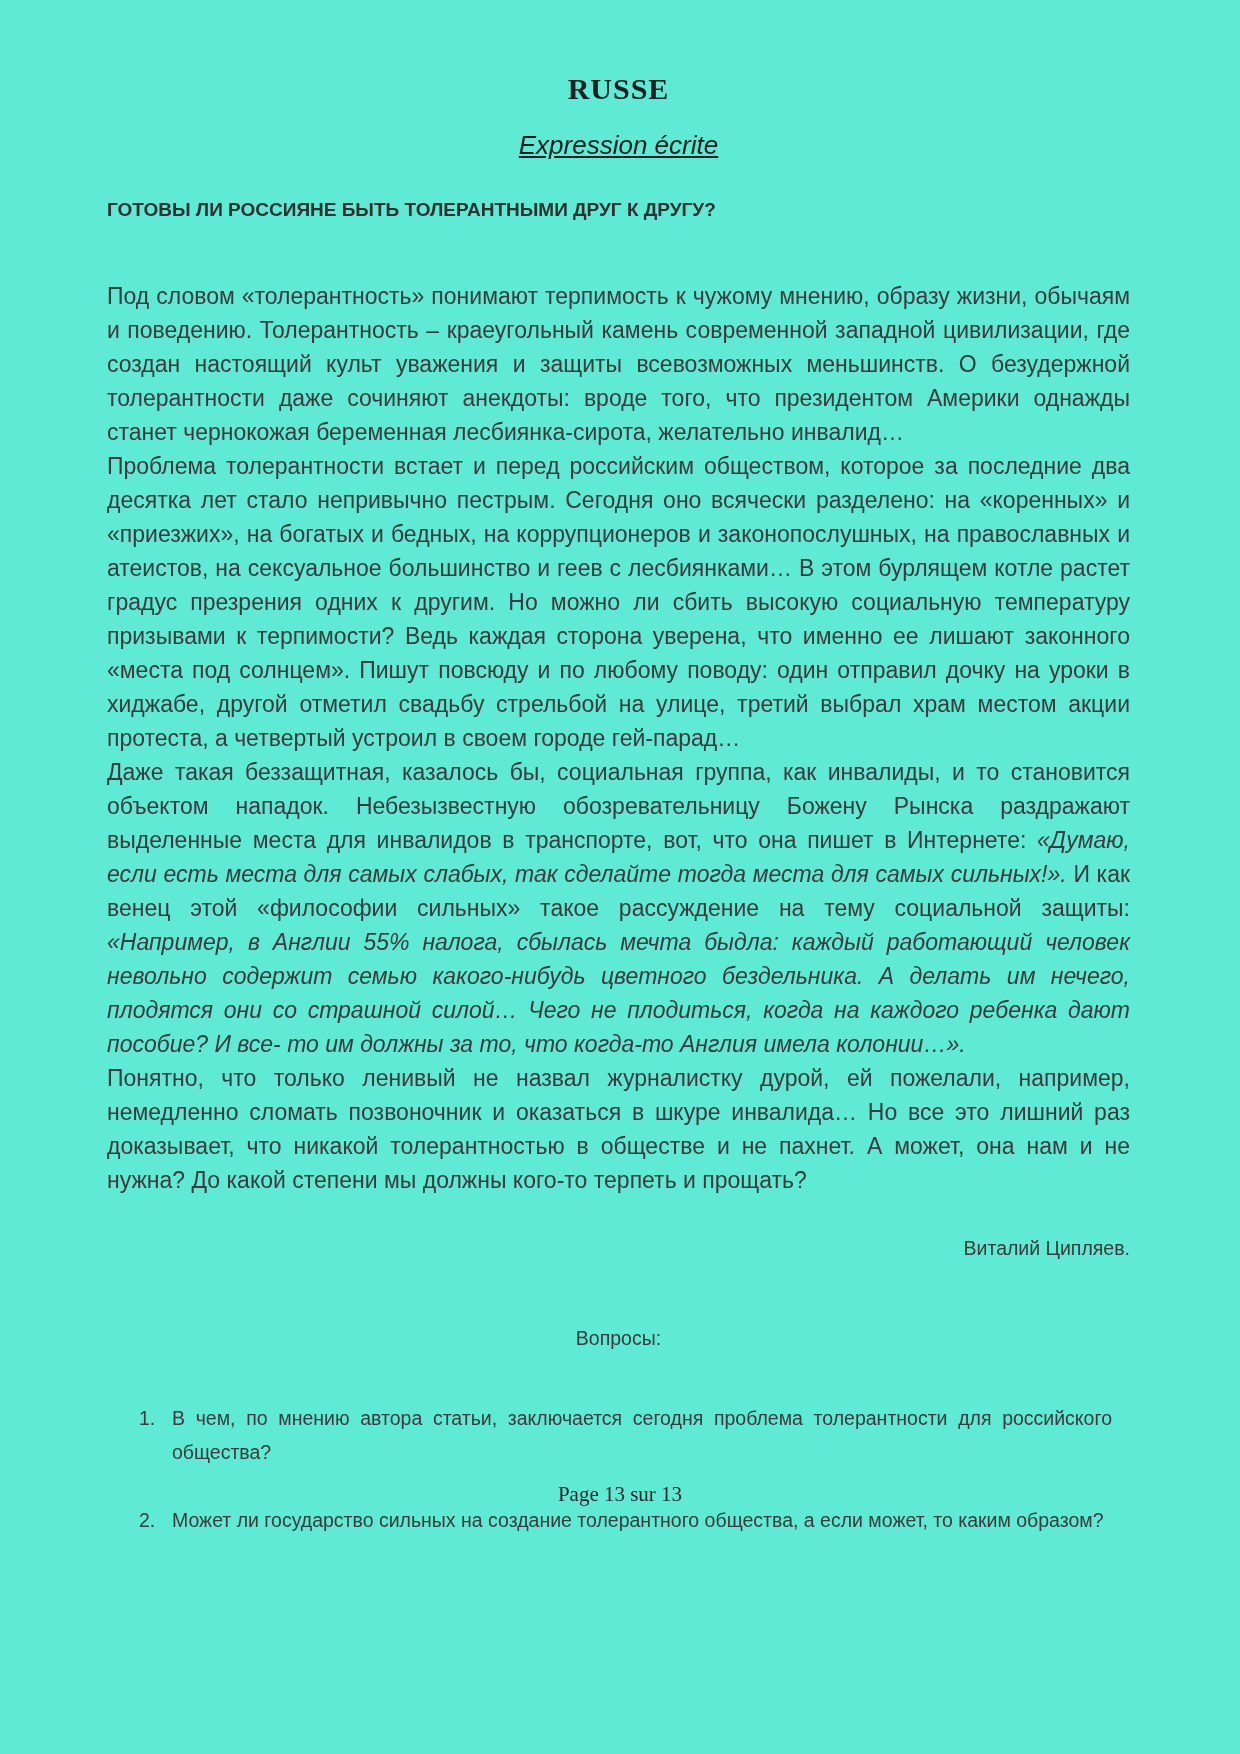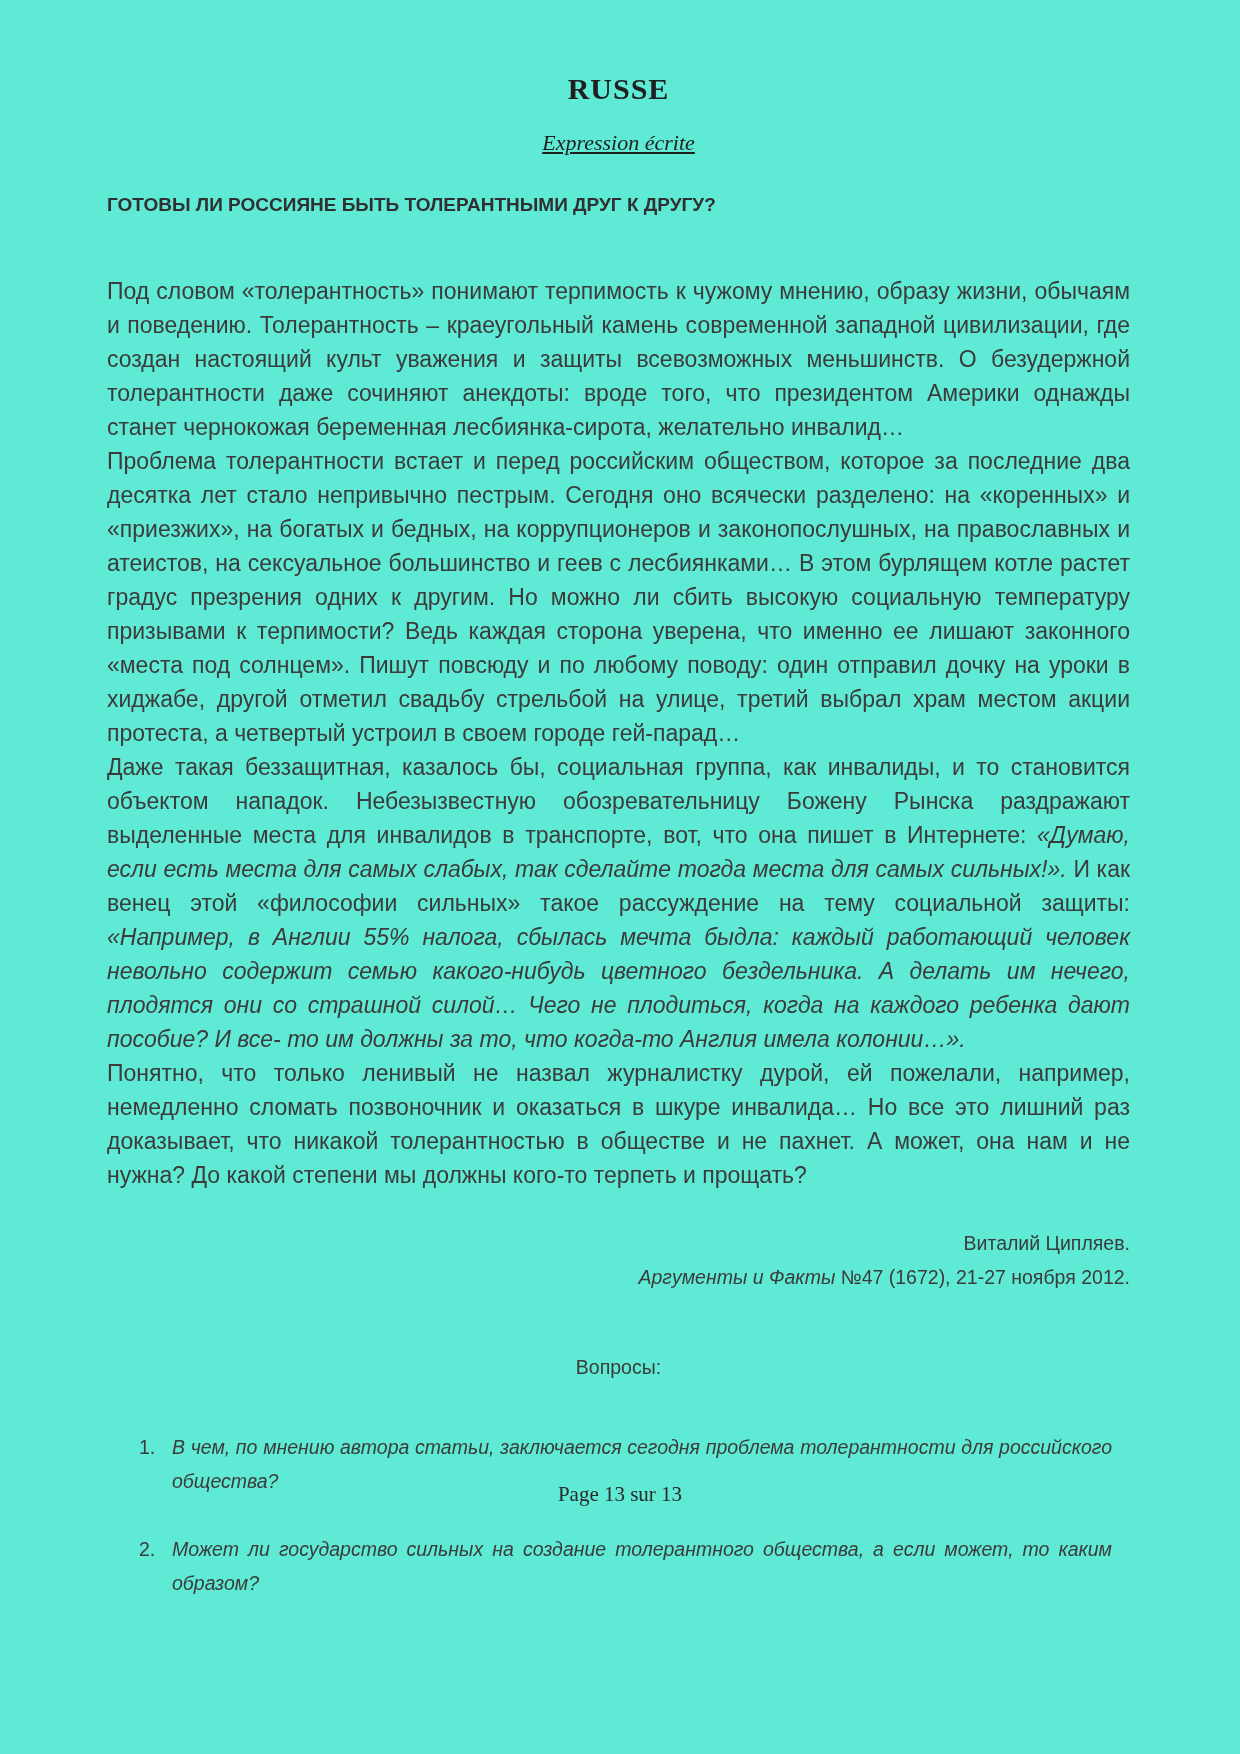--- a/index.html
+++ b/index.html
@@ -19,22 +19,22 @@
   }
   .doc-title {
     font-family: "Liberation Serif", serif;
     font-size: 30px;
     font-weight: bold;
     text-align: center;
     color: #1f1f1f;
     letter-spacing: 1px;
   }
   .doc-subtitle {
-    font-family: Liberation Serif, serif;
-    font-size: 22px;
+    font-family: Liberation Sans, sans-serif;
+    font-size: 26px;
     font-weight: normal;
     font-style: italic;
     text-decoration: underline;
     text-align: center;
     color: #1f1f1f;
     margin-top: 24px;
   }
   .doc-heading {
     font-size: 19px;
     font-weight: bold;
@@ -74,21 +74,20 @@
   }
   .q-num {
     width: 33px;
     margin-left: 32px;
     flex: 0 0 auto;
   }
   .q-text {
     flex: 1 1 auto;
     text-align: justify;
     padding-right: 18px;
-    font-style: italic;
   }
   .footer {
     position: absolute;
     left: 0;
     top: 1482px;
     width: 100%;
     text-align: center;
     font-family: "Liberation Serif", serif;
     font-size: 21px;
     color: #2a2a2a;
@@ -108,21 +107,20 @@
 
     <div class="body-text">
       <p><span>Под словом «толерантность» понимают терпимость к чужому мнению, образу жизни, обычаям и поведению. Толерантность – краеугольный камень современной западной цивилизации, где создан настоящий культ уважения и защиты всевозможных меньшинств. О безудержной толерантности даже сочиняют анекдоты: вроде того, что президентом Америки однажды станет чернокожая беременная лесбиянка-сирота, желательно инвалид…</span></p>
       <p><span>Проблема толерантности встает и перед российским обществом, которое за последние два десятка лет стало непривычно пестрым. Сегодня оно всячески разделено: на «коренных» и «приезжих», на богатых и бедных, на коррупционеров и законопослушных, на православных и атеистов, на сексуальное большинство и геев с лесбиянками…  В этом бурлящем котле растет градус презрения одних к другим. Но можно ли сбить высокую социальную температуру призывами к терпимости? Ведь каждая сторона уверена, что именно ее лишают законного «места под солнцем». Пишут повсюду и по любому поводу: один отправил дочку на уроки в хиджабе, другой отметил свадьбу стрельбой на улице, третий выбрал храм местом акции протеста, а четвертый устроил в своем городе гей-парад…</span></p>
       <p><span>Даже такая беззащитная, казалось бы, социальная группа, как инвалиды, и то становится объектом нападок. Небезызвестную обозревательницу Божену Рынска раздражают выделенные места для инвалидов в транспорте, вот, что она пишет в Интернете: </span><span class="italic">«Думаю, если есть места для самых слабых, так сделайте тогда места для самых сильных!».</span><span> И как венец этой «философии сильных» такое рассуждение на тему социальной защиты: </span><span class="italic">«Например, в Англии 55% налога, сбылась мечта быдла: каждый работающий человек невольно содержит семью какого-нибудь цветного бездельника. А делать им нечего, плодятся они со страшной силой… Чего не плодиться, когда на каждого ребенка дают пособие? И все- то им должны за то, что когда-то Англия имела колонии…».</span></p>
       <p><span>Понятно, что только ленивый не назвал журналистку дурой, ей пожелали, например, немедленно сломать позвоночник и оказаться в шкуре инвалида… Но все это лишний раз доказывает, что никакой толерантностью в обществе и не пахнет. А может, она нам и не нужна? До какой степени мы должны кого-то терпеть и прощать?</span></p>
     </div>
 
     <div class="attribution">
       <p>Виталий Ципляев.</p>
-      <p><span class="italic">Аргументы и Факты</span><span> №47 (1672), 21-27 ноября 2012.</span></p>
     </div>
 
     <p class="questions-label">Вопросы:</p>
 
     <ol class="questions">
       <li class="question-item">
         <span class="q-num">1.</span>
         <span class="q-text">В чем, по мнению автора статьи,  заключается сегодня проблема толерантности для российского общества?</span>
       </li>
       <li class="question-item">

